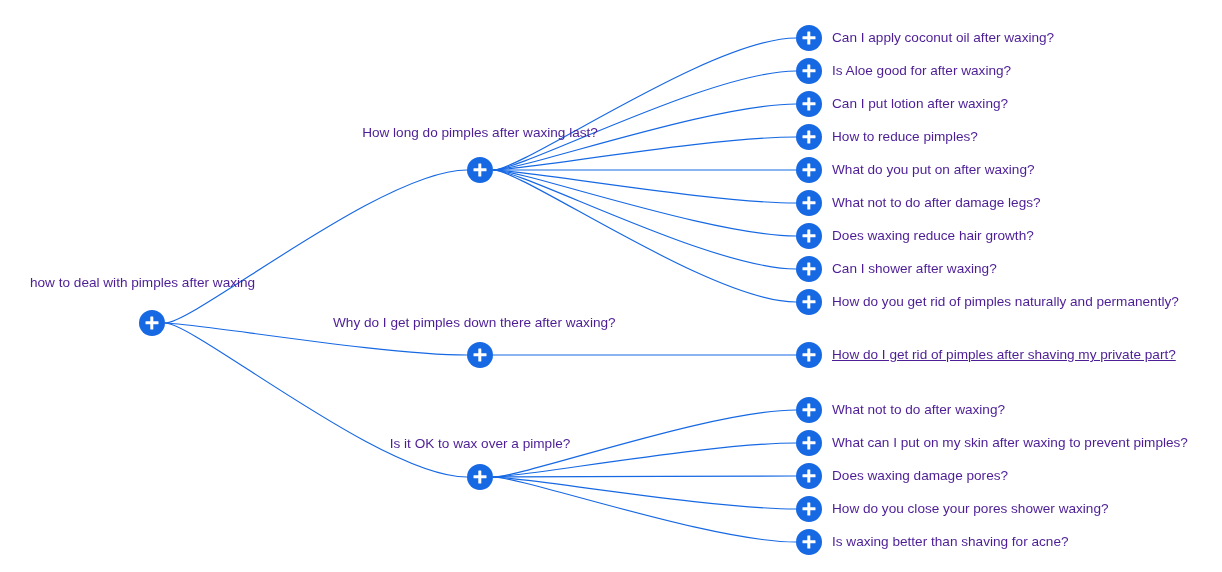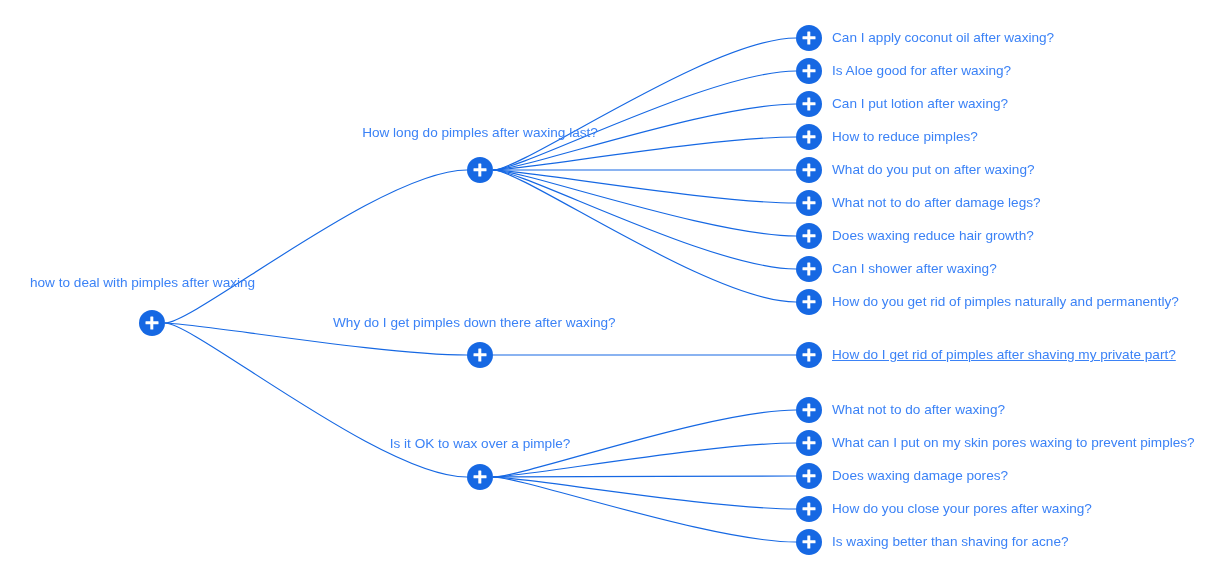--- a/index.html
+++ b/index.html
@@ -54,21 +54,21 @@
     left: 50%;
     top: 50%;
     width: 3.4px;
     height: 13px;
     background: #ffffff;
     transform: translate(-50%, -50%);
     border-radius: 0.5px;
   }
   .node-label {
     position: absolute;
-    color: #3b82f6;
+    color: #4c1d95;
     font-size: 13.6px;
     line-height: 16px;
     white-space: nowrap;
     font-family: "Liberation Sans", sans-serif;
   }
   .label-right {
     transform: translate(0, -50%);
   }
   .label-above {
     transform: translate(-50%, -100%);
@@ -175,30 +175,30 @@
       <div class="node-label label-above" style="left: 480px; top: 452px;">Is it OK to wax over a pimple?</div>
       <div class="node" style="left: 809px; top: 410px;">
         <span class="plus-h"></span>
         <span class="plus-v"></span>
       </div>
       <div class="node-label label-right" style="left: 832px; top: 410px;">What not to do after waxing?</div>
       <div class="node" style="left: 809px; top: 443px;">
         <span class="plus-h"></span>
         <span class="plus-v"></span>
       </div>
-      <div class="node-label label-right" style="left: 832px; top: 443px;">What can I put on my skin pores waxing to prevent pimples?</div>
+      <div class="node-label label-right" style="left: 832px; top: 443px;">What can I put on my skin after waxing to prevent pimples?</div>
       <div class="node" style="left: 809px; top: 476px;">
         <span class="plus-h"></span>
         <span class="plus-v"></span>
       </div>
       <div class="node-label label-right" style="left: 832px; top: 476px;">Does waxing damage pores?</div>
       <div class="node" style="left: 809px; top: 509px;">
         <span class="plus-h"></span>
         <span class="plus-v"></span>
       </div>
-      <div class="node-label label-right" style="left: 832px; top: 509px;">How do you close your pores after waxing?</div>
+      <div class="node-label label-right" style="left: 832px; top: 509px;">How do you close your pores shower waxing?</div>
       <div class="node" style="left: 809px; top: 542px;">
         <span class="plus-h"></span>
         <span class="plus-v"></span>
       </div>
       <div class="node-label label-right" style="left: 832px; top: 542px;">Is waxing better than shaving for acne?</div>
     </div>
 </div>
 
 </body></html>

